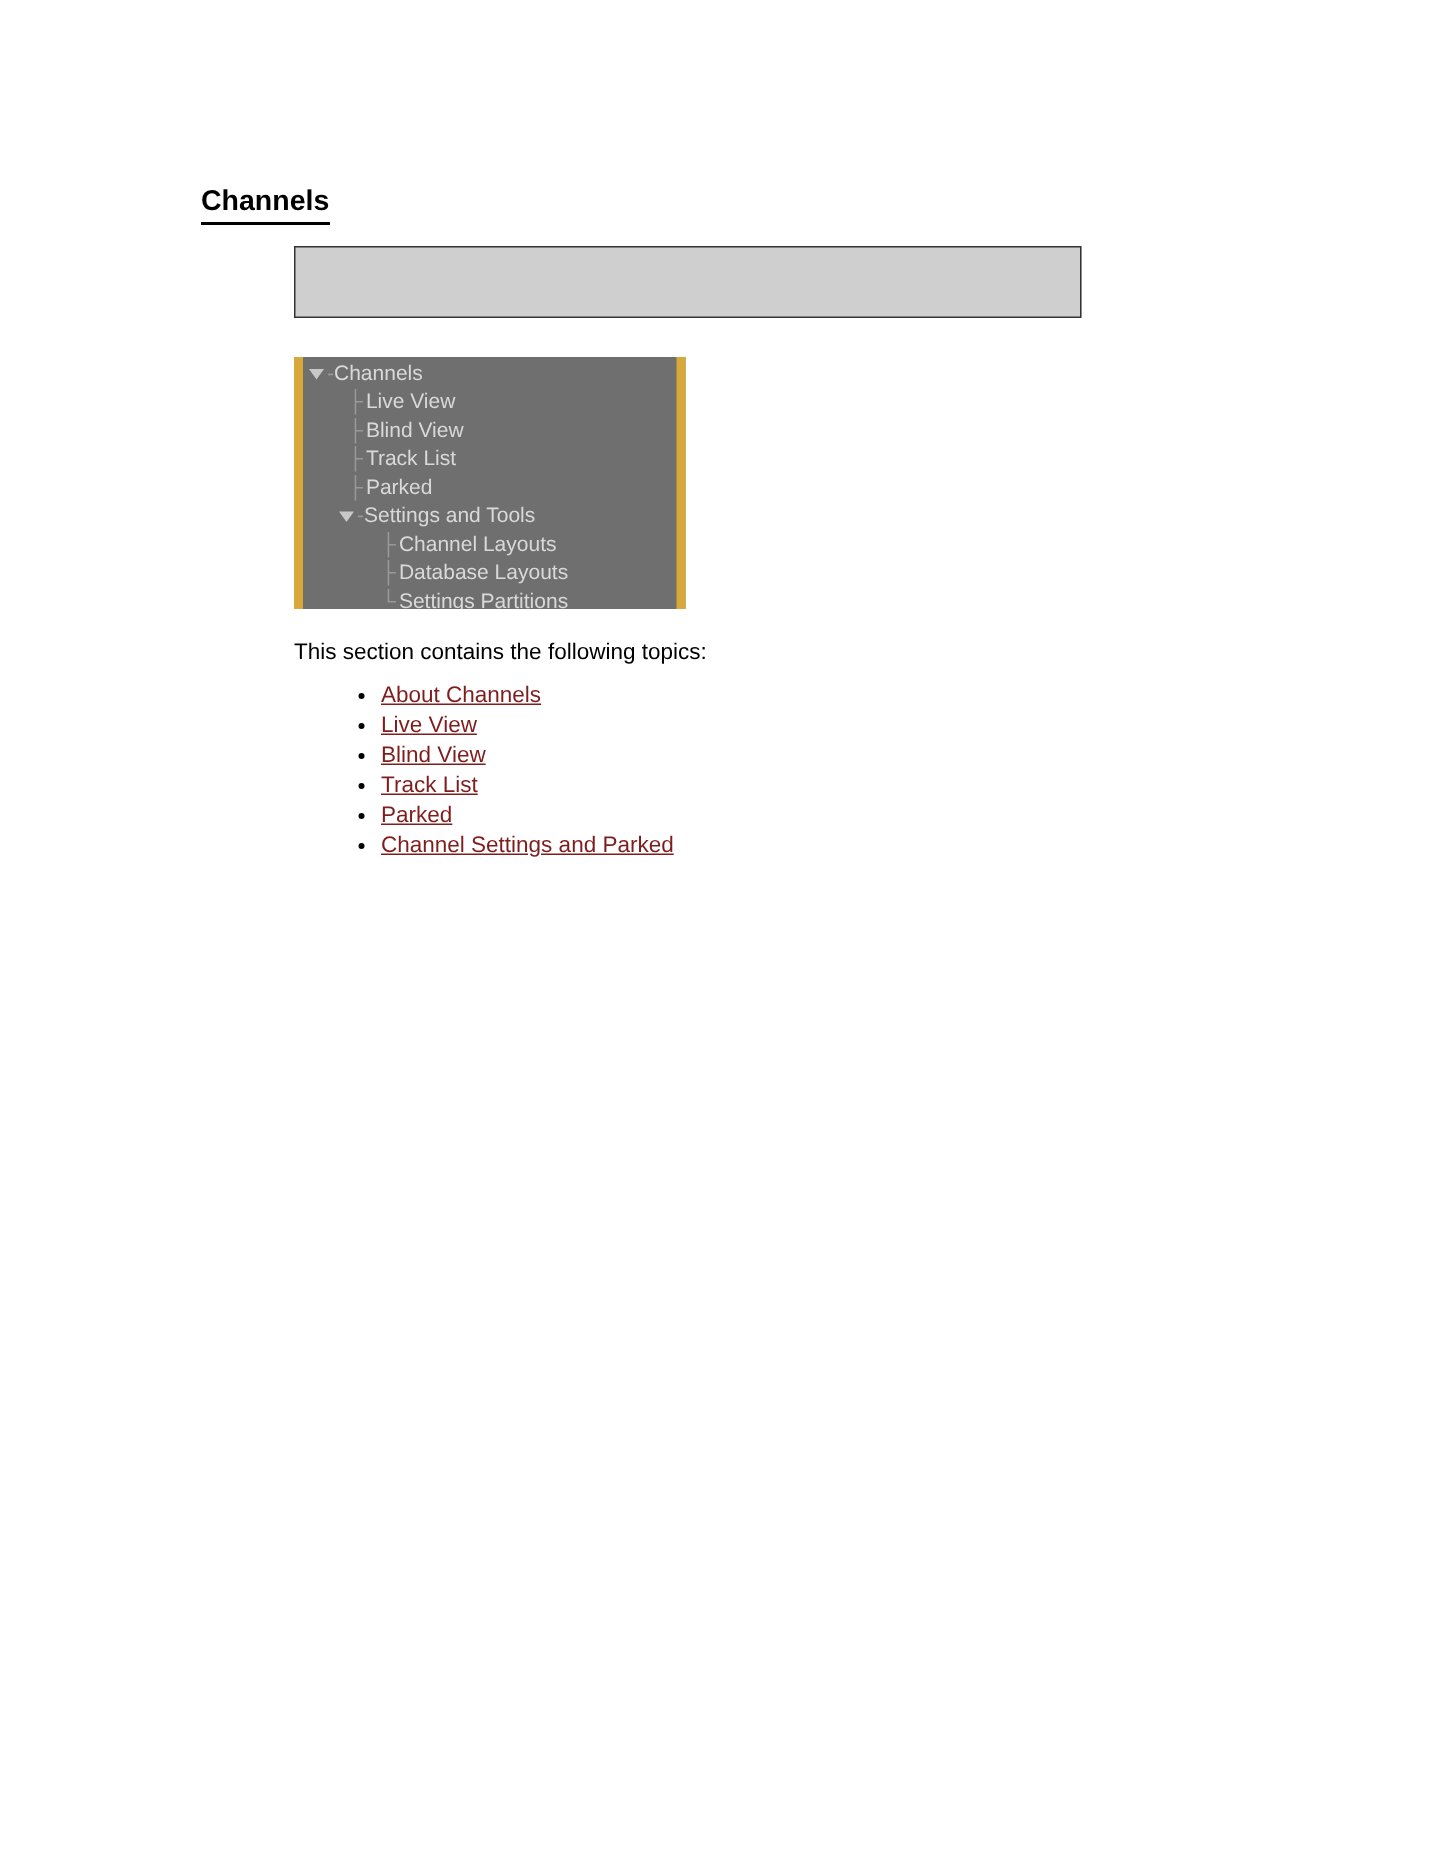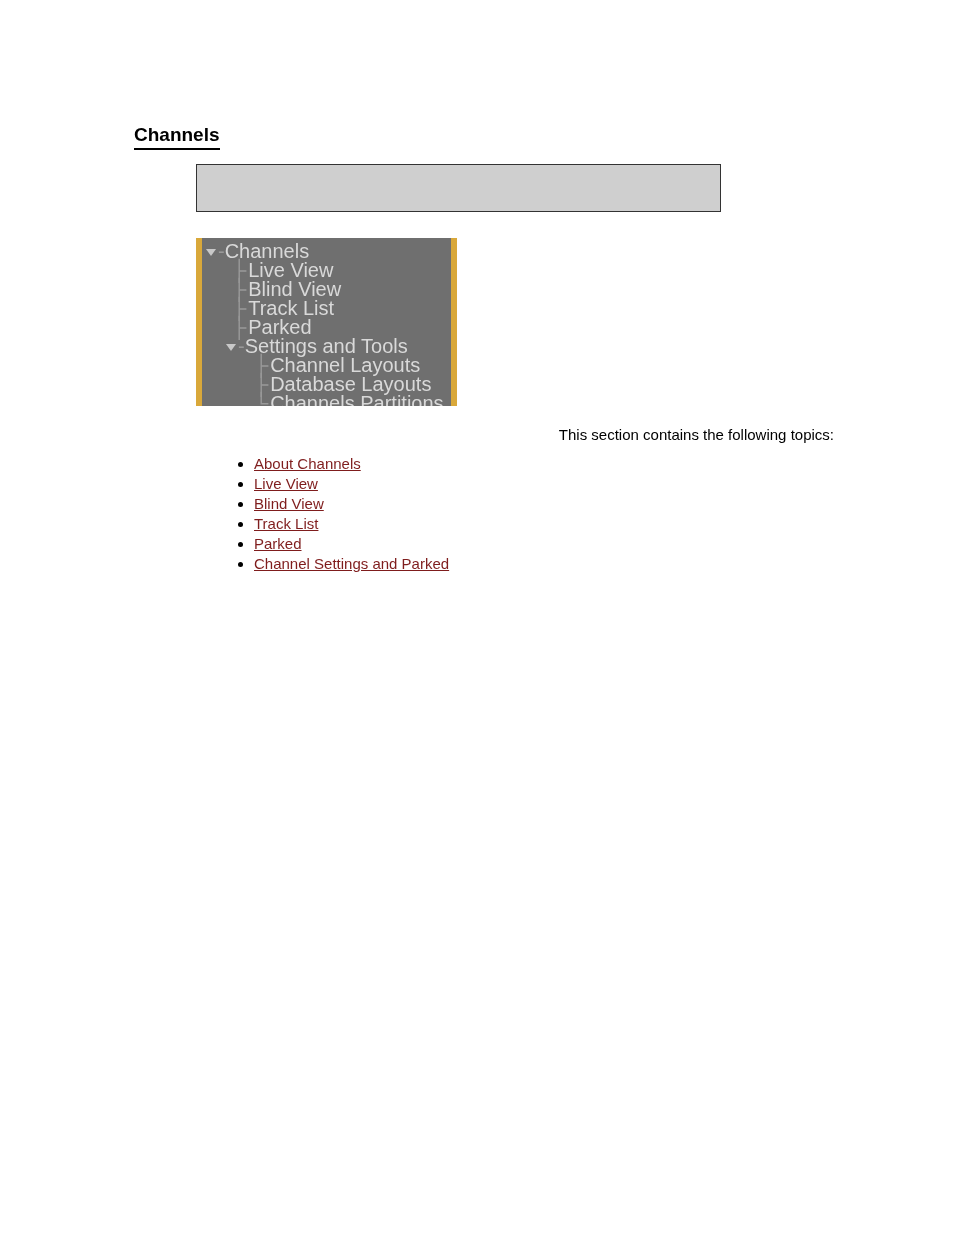--- a/index.html
+++ b/index.html
@@ -44,21 +44,21 @@
     margin-left: 62px;
     margin-top: 26px;
     width: 261px;
     height: 168px;
     background: #6f6f6f;
     position: relative;
     border-left: 6px solid #d9a83a;
     border-right: 6px solid #d9a83a;
     color: #d9d9d9;
     font-family: Tahoma, Arial, sans-serif;
-    font-size: 20px;
+    font-size: 14px;
     overflow: hidden;
   }
   .tree-line {
     position: absolute;
     white-space: nowrap;
   }
   .tri {
     display: inline-block;
     width: 0; height: 0;
     border-left: 5px solid transparent;
@@ -70,21 +70,20 @@
   .pipe {
     color: #999;
     margin-right: 2px;
   }
   .tick {
     color: #999;
   }
   .topics-intro {
     margin-left: 62px;
     margin-top: 20px;
-    text-align: right;
   }
   .topic-list {
     margin-left: 120px;
     margin-top: 12px;
   }
   .topic-list li {
     margin: 3px 0;
     list-style: disc;
     color: #000;
   }
@@ -122,21 +121,21 @@
     <div class="tree-line" style="left:24px; top:97px;">
       <span class="tri"></span><span class="tick">-</span><span>Settings and Tools</span>
     </div>
     <div class="tree-line" style="left:52px; top:116px;">
       <span class="pipe">├</span><span>Channel Layouts</span>
     </div>
     <div class="tree-line" style="left:52px; top:135px;">
       <span class="pipe">├</span><span>Database Layouts</span>
     </div>
     <div class="tree-line" style="left:52px; top:154px;">
-      <span class="pipe">└</span><span>Channels Partitions</span>
+      <span class="pipe">└</span><span>Settings Partitions</span>
     </div>
   </div>
 
   <div class="topics-intro">This section contains the following topics:</div>
 
   <ul class="topic-list">
     <li><a href="#">About Channels</a></li>
     <li><a href="#">Live View</a></li>
     <li><a href="#">Blind View</a></li>
     <li><a href="#">Track List</a></li>

